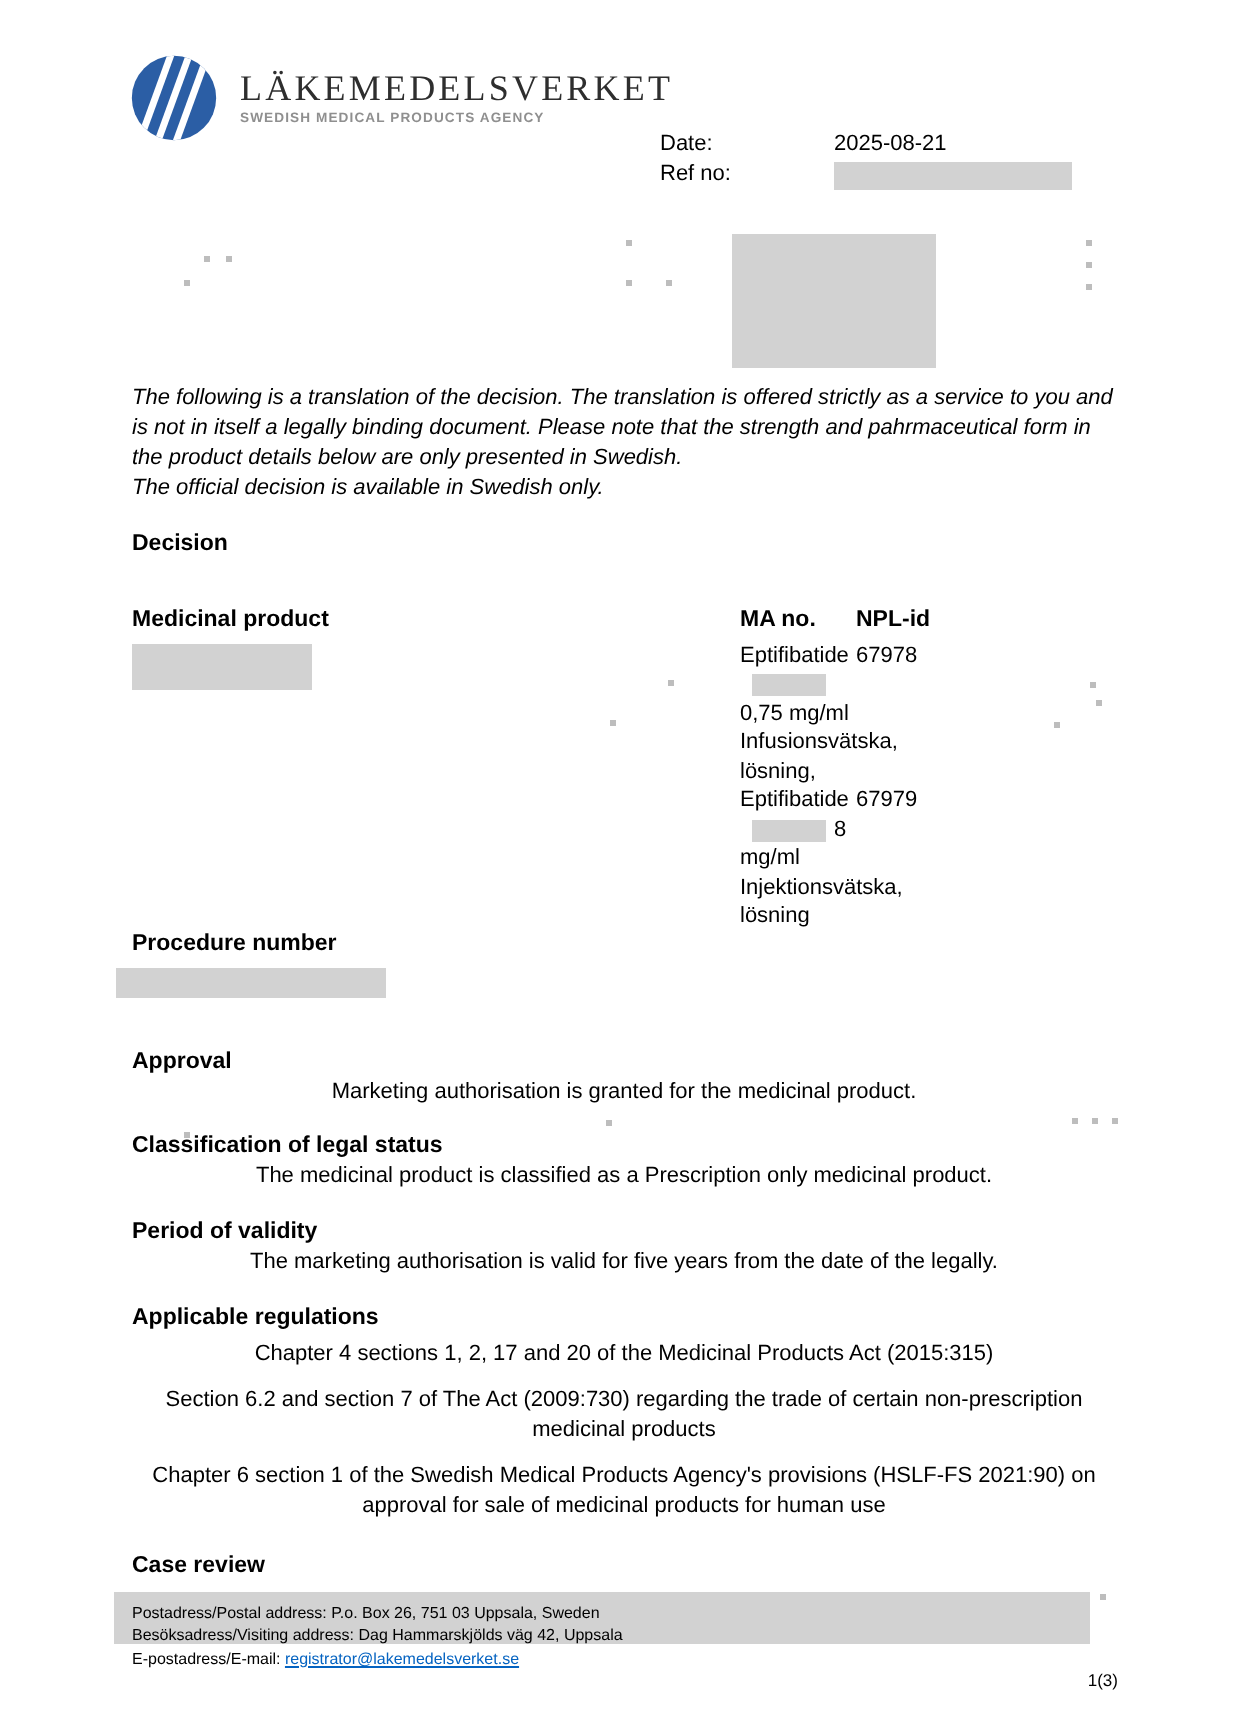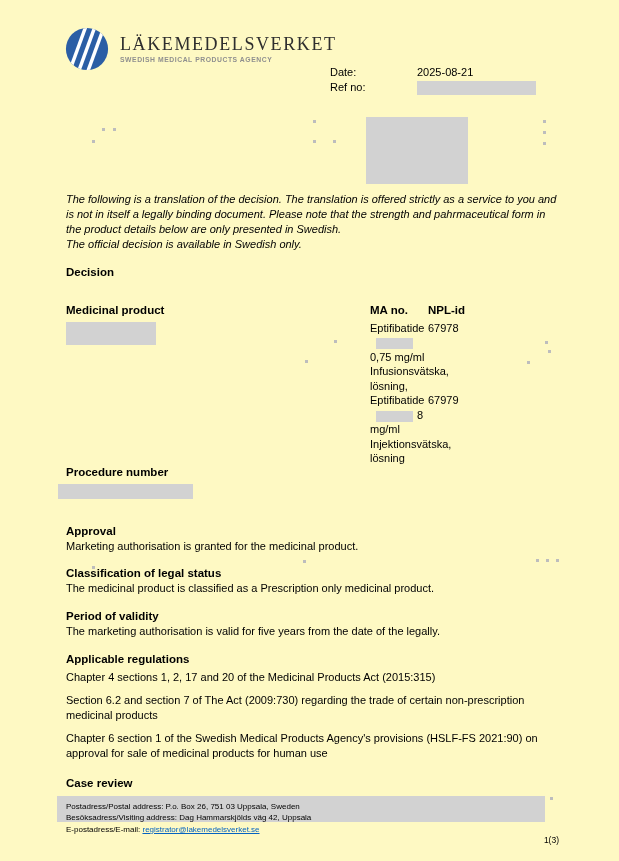--- a/index.html
+++ b/index.html
@@ -1,19 +1,19 @@
 <!DOCTYPE html>
 <html><head>
 <meta charset="utf-8">
 <style>
   html,body{margin:0;padding:0;background:#e8e8e8;}
   .page{
     position:relative;
     width:619px;height:861px;
-    background:#fef9c3;
+    background:#ffffff;
     font-family:"Liberation Sans", sans-serif;
     color:#000;
     overflow:hidden;
     margin:0 auto;
   }
   
   .logo-wrap{position:absolute;left:64px;top:26px;display:flex;align-items:center;}
   .logo-mark{width:46px;height:46px;flex:0 0 auto;}
   .logo-text{margin-left:10px;}
   .brand-name{
@@ -37,21 +37,21 @@
   .h-decision{font-size:11.5px;font-weight:bold;margin-top:13px;line-height:14px;}
   
   .ptable{display:grid;grid-template-columns:304px 58px 1fr;margin-top:24px;font-size:11px;line-height:14.5px;}
   .ptable .th{font-weight:bold;font-size:11.5px;padding-bottom:3px;}
   .inline-redact{width:37px;height:11px;margin:0 4px -1px 6px;}
   .npl-redact{grid-row:2 / span 2;width:90px;height:23px;background:#d2d2d2;margin-top:1px;}
   .proc-label{font-weight:bold;font-size:11.5px;}
   .proc-redact{width:135px;height:15px;margin-top:6px;margin-left:-8px;background:#d2d2d2;}
   
   .sec-h{font-size:11.5px;font-weight:bold;line-height:15px;}
-  .sec-b{font-size:11px;line-height:15px;}
+  .sec-b{font-size:11px;line-height:15px;text-align:center;}
   .mt-approval{margin-top:25px;}
   .mt-class{margin-top:12px;}
   .mt-valid{margin-top:13px;}
   .mt-reg{margin-top:13px;}
   .reg-p{margin-top:8px;}
   .reg-p1{margin-top:3px;}
   .mt-case{margin-top:15px;}
   .case-redact{width:488px;height:26px;margin-top:5px;margin-left:-9px;background:#d2d2d2;}
   
   .footer{position:absolute;left:66px;top:801px;font-size:8px;line-height:11.4px;color:#000;width:492px;}

